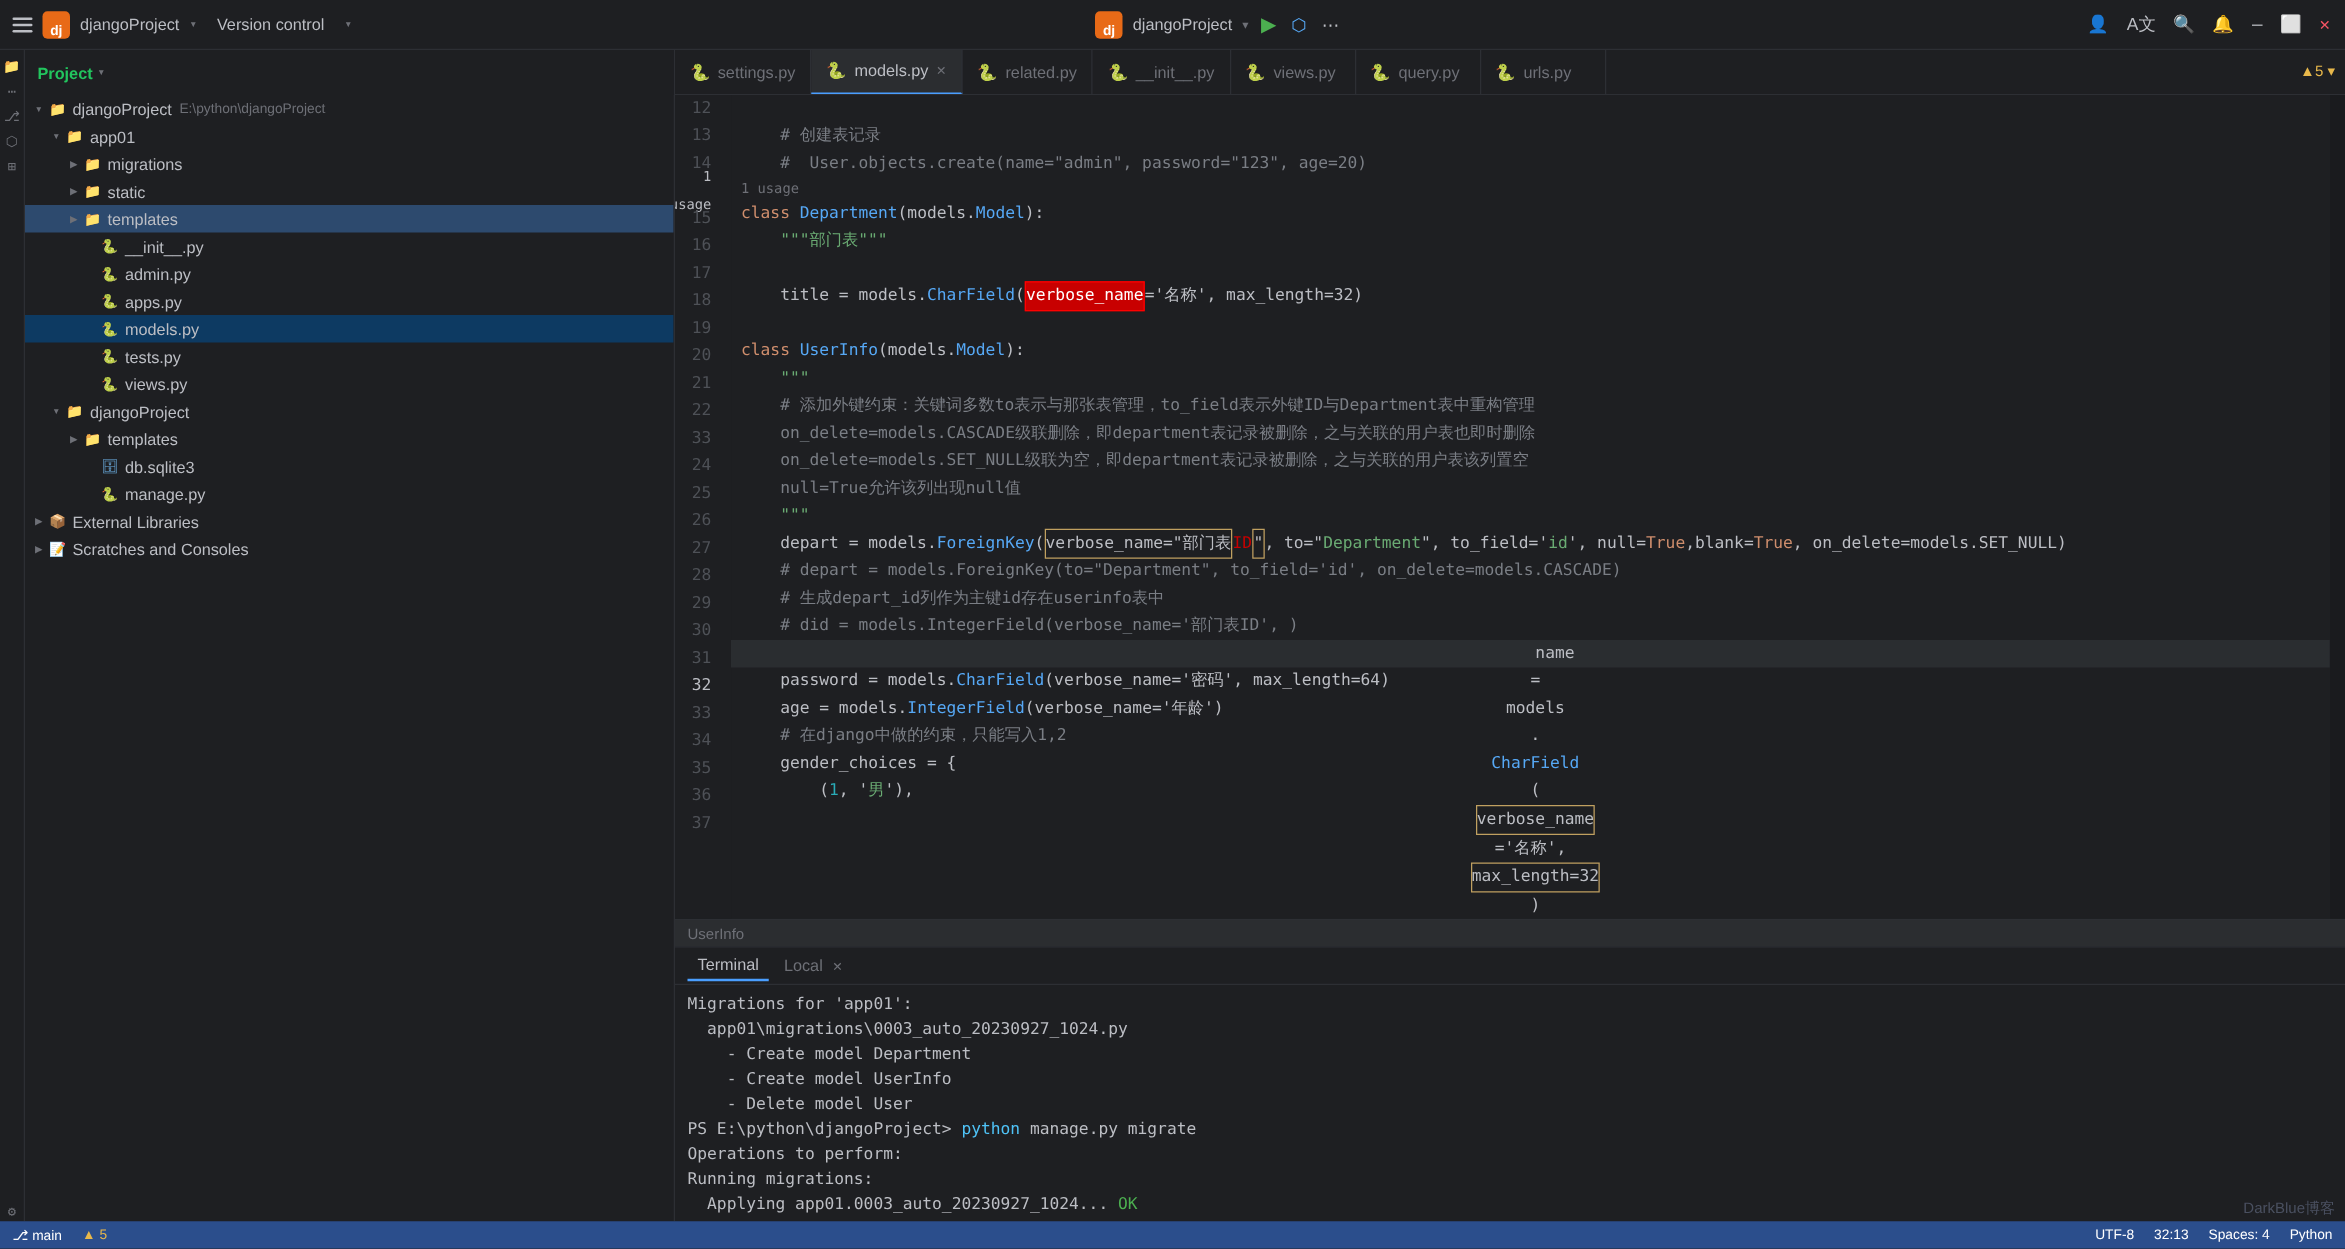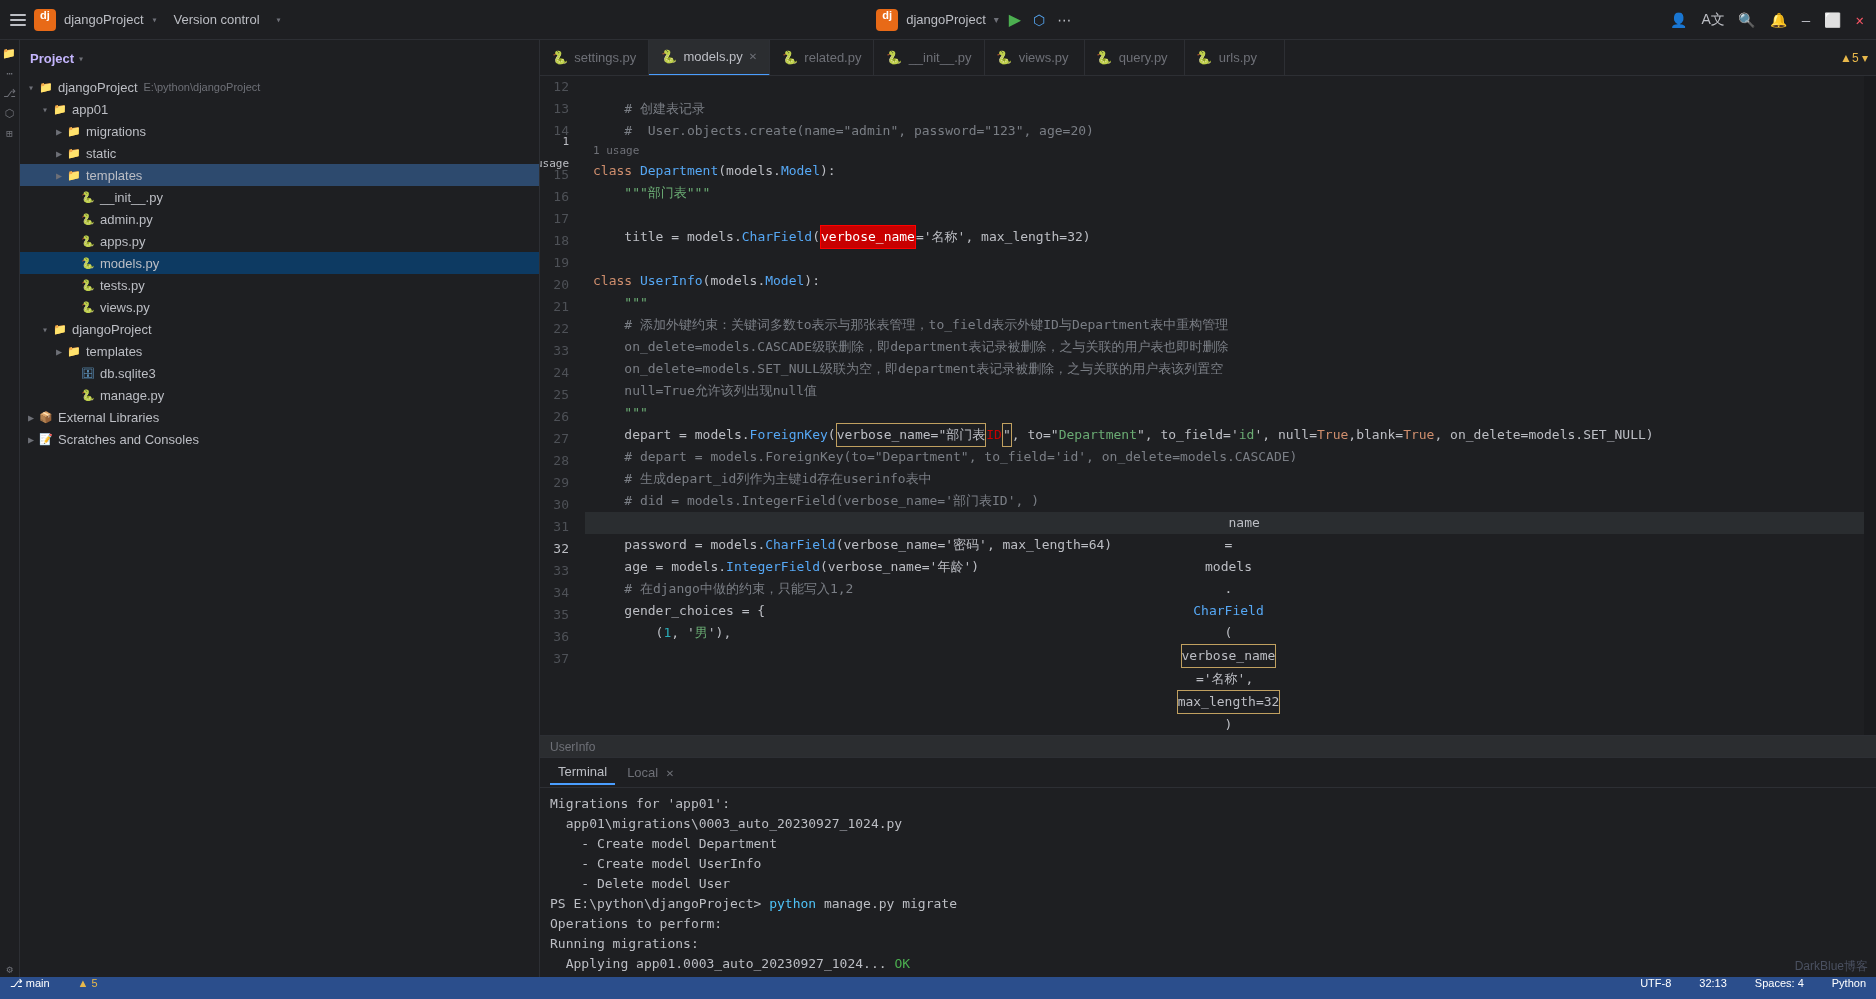--- a/index.html
+++ b/index.html
@@ -44,21 +44,21 @@
       height: 2px;
       background: #bcbec4;
       border-radius: 1px;
     }
     .project-logo {
       width: 22px;
       height: 22px;
       background: #e86a17;
       border-radius: 4px;
       display: flex;
-      align-items: flex-start;
+      align-items: flex-end;
       justify-content: center;
       font-size: 11px;
       font-weight: bold;
       color: white;
       font-family: sans-serif;
     }
     .project-name {
       color: #bcbec4;
       font-family: sans-serif;
       font-size: 13px;
@@ -149,21 +149,21 @@
     .panel-header {
       display: flex;
       align-items: center;
       padding: 6px 10px;
       height: 36px;
       background: #1e1f22;
     }
     .panel-title {
       font-family: sans-serif;
       font-size: 13px;
-      color: #c4b5fd;
+      color: #22c55e;
       font-weight: 600;
     }
     .panel-chevron {
       font-size: 10px;
       color: #6e7077;
       margin-left: 4px;
     }
 
     
     .file-tree {
@@ -378,23 +378,23 @@
     }
     .term-green { color: #4caf50; }
     .term-white { color: #bcbec4; }
     .term-cmd { color: #4fc3f7; }
 
     
     .status-bar {
       height: 22px;
       background: #2b4e8c;
       display: flex;
-      align-items: flex-start;
+      align-items: center;
       padding: 0 10px;
-      gap: 28px;
+      gap: 16px;
       flex-shrink: 0;
     }
     .status-item {
       font-family: sans-serif;
       font-size: 11px;
       color: #ffffff;
       white-space: nowrap;
     }
     .status-right {
       margin-left: auto;

